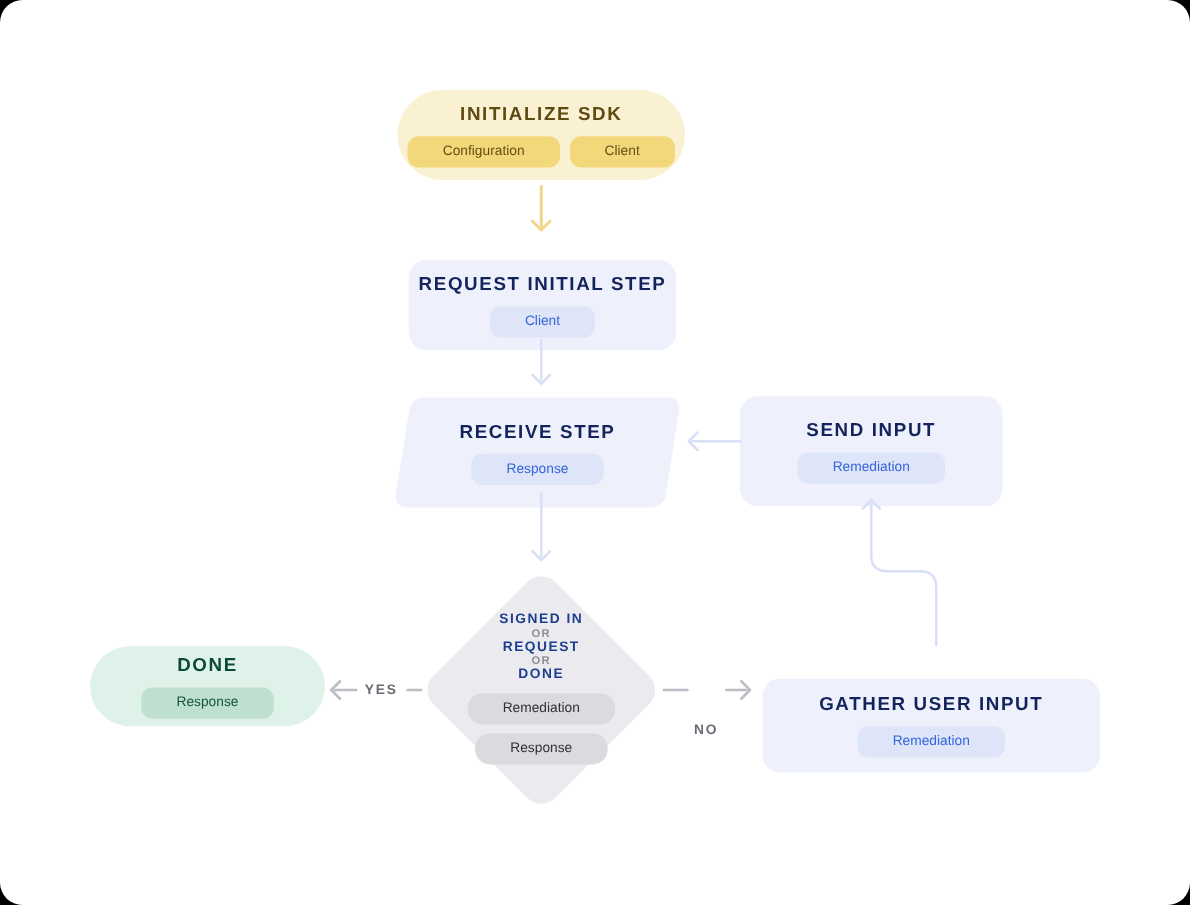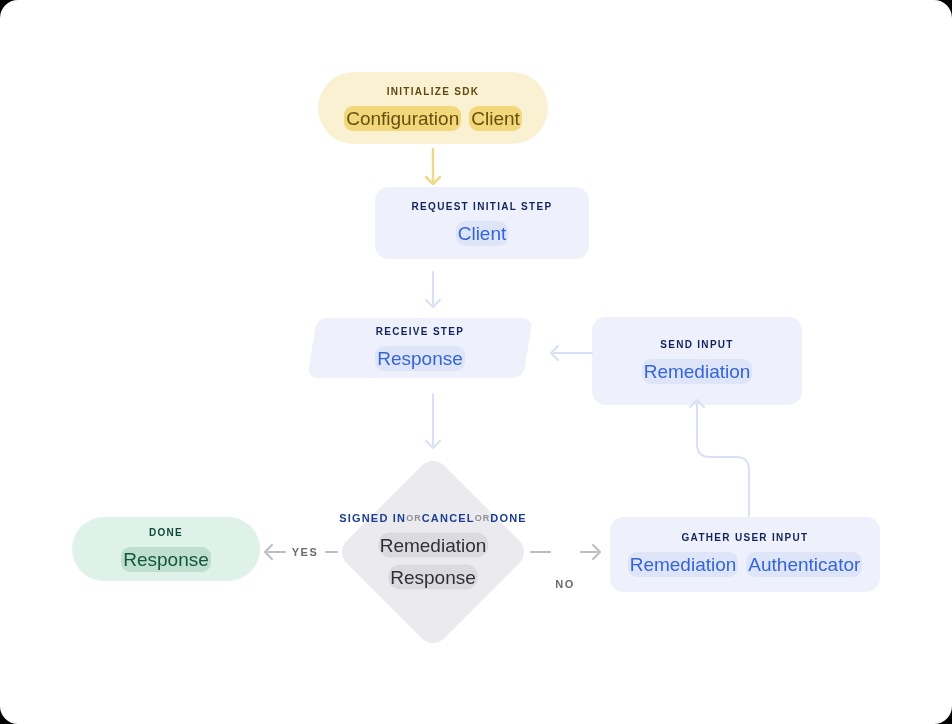--- a/index.html
+++ b/index.html
@@ -1,48 +1,48 @@
 <!DOCTYPE html>
 <html style="--surface: #FFFFFF; --yellow-bg: #FAF1D3; --yellow-badge-bg: #F3D77B; --yellow-badge-text: #66500F; --yellow-title: #5E4A12; --yellow-arrow: #F0D88B; --lav-bg: #EEF1FB; --lav-badge-bg: #DEE5F8; --blue-badge-text: #3565D9; --navy-title: #13235B; --lav-arrow: #D9E0F6; --gray-bg: #EBEBEF; --gray-badge-bg: #DBDBDF; --gray-badge-text: #2F3038; --diamond-title: #1D3E90; --or-text: #8F9096; --green-bg: #DFF2E9; --green-badge-bg: #BFE0CF; --green-badge-text: #14553F; --green-title: #0C4A38; --gray-arrow: #BCBDC4; --edge-label-text: #6A6C75;"><head>
 <meta charset="utf-8">
 <style>
   html,body{margin:0;padding:0;background:#000;width:952px;height:724px;overflow:hidden;}
   .surface{
     position:relative;width:952px;height:724px;background:var(--surface,#fff);
     border-radius:18px;font-family:"Liberation Sans",sans-serif;
   }
   .node{position:absolute;display:flex;flex-direction:column;align-items:center;justify-content:center;gap:9px;}
-  .node-title{font-size:10px;font-weight:700;letter-spacing:1.3px;text-transform:uppercase;white-space:nowrap;}
+  .node-title{font-size:15px;font-weight:700;letter-spacing:1.3px;text-transform:uppercase;white-space:nowrap;}
   .badge-row{display:flex;gap:8px;}
   .badge{
-    display:inline-block;font-size:19px;font-weight:500;line-height:17px;
-    padding:4px 2px;border-radius:9px;white-space:nowrap;
+    display:inline-block;font-size:11px;font-weight:500;line-height:17px;
+    padding:4px 28px;border-radius:9px;white-space:nowrap;
   }
   
   .node-initialize{left:318px;top:72px;width:230px;height:72px;border-radius:36px;background:var(--yellow-bg,#FAF1D3);}
   .node-initialize .node-title{color:var(--yellow-title,#5E4A12);}
   .badge-yellow{background:var(--yellow-badge-bg,#F3D77B);color:var(--yellow-badge-text,#66500F);}
   
   .lav{background:var(--lav-bg,#EEF1FB);}
   .lav .node-title{color:var(--navy-title,#13235B);}
   .badge-lav{background:var(--lav-badge-bg,#DEE5F8);color:var(--blue-badge-text,#3565D9);}
-  .node-request{left:327px;top:187px;width:214px;height:72px;border-radius:14px;margin-left:48px;}
+  .node-request{left:327px;top:208px;width:214px;height:72px;border-radius:14px;}
   .node-send{left:592px;top:317px;width:210px;height:88px;border-radius:14px;}
-  .node-gather{left:610px;top:517px;width:270px;height:75px;border-radius:14px;}
+  .node-gather{left:610px;top:543px;width:270px;height:75px;border-radius:14px;}
   
-  .node-receive{left:312px;top:318px;width:216px;height:60px;background:none;}
+  .node-receive{left:322px;top:318px;width:216px;height:88px;background:none;}
   .receive-bg{position:absolute;inset:0;background:var(--lav-bg,#EEF1FB);border-radius:10px;transform:skewX(-9deg);}
   .node-receive .node-title,.node-receive .badge-row{position:relative;z-index:1;}
   .node-receive .node-title{color:var(--navy-title,#13235B);}
   
   .diamond-bg{position:absolute;left:364px;top:483px;width:138px;height:138px;
     background:var(--gray-bg,#EBEBEF);border-radius:16px;transform:rotate(45deg);}
   .diamond-content{position:absolute;left:433px;top:551px;transform:translate(-50%,-50%);
     display:flex;flex-direction:column;align-items:center;gap:7px;}
-  .diamond-title{display:flex;align-items:center;line-height:11px;margin-bottom:2px;}
+  .diamond-title{display:flex;flex-direction:column;align-items:center;line-height:11px;margin-bottom:2px;}
   .dt-main{font-size:11px;font-weight:700;letter-spacing:1.2px;color:var(--diamond-title,#1D3E90);}
   .dt-or{font-size:9px;font-weight:700;letter-spacing:1px;color:var(--or-text,#8F9096);}
   .badge-gray{background:var(--gray-badge-bg,#DBDBDF);color:var(--gray-badge-text,#2F3038);border-radius:12px;}
   
   .node-done{left:72px;top:517px;width:188px;height:64px;border-radius:38px;background:var(--green-bg,#DFF2E9);}
   .node-done .node-title{color:var(--green-title,#0C4A38);}
   .badge-green{background:var(--green-badge-bg,#BFE0CF);color:var(--green-badge-text,#14553F);}
   
   .edge-label{position:absolute;transform:translate(-50%,-50%);font-size:11px;font-weight:700;
     letter-spacing:1.5px;color:var(--edge-label-text,#6A6C75);background:var(--surface,#fff);padding:0 3px;}
@@ -89,40 +89,39 @@
     <div class="node-title">SEND INPUT</div>
     <div class="badge-row">
       <span class="badge badge-lav">Remediation</span>
     </div>
   </div>
 
   <div class="diamond-content">
     <div class="diamond-title">
       <span class="dt-main">SIGNED IN</span>
       <span class="dt-or">OR</span>
-      <span class="dt-main">CANCEL</span>
+      <span class="dt-main">REQUEST</span>
       <span class="dt-or">OR</span>
       <span class="dt-main">DONE</span>
     </div>
     <span class="badge badge-gray">Remediation</span>
     <span class="badge badge-gray">Response</span>
   </div>
 
   <div class="node node-done">
     <div class="node-title">DONE</div>
     <div class="badge-row">
       <span class="badge badge-green">Response</span>
     </div>
   </div>
 
   <div class="node lav node-gather">
     <div class="node-title">GATHER USER INPUT</div>
     <div class="badge-row">
       <span class="badge badge-lav">Remediation</span>
-      <span class="badge badge-lav">Authenticator</span>
     </div>
   </div>
 
   <div class="edge-label yes-label">YES</div>
   <div class="edge-label no-label">NO</div>
 
   <svg class="overlay" viewBox="0 0 952 724" xmlns="http://www.w3.org/2000/svg">
 
     <g>
       <path class="st-yellow" d="M433 149 V181"></path>

